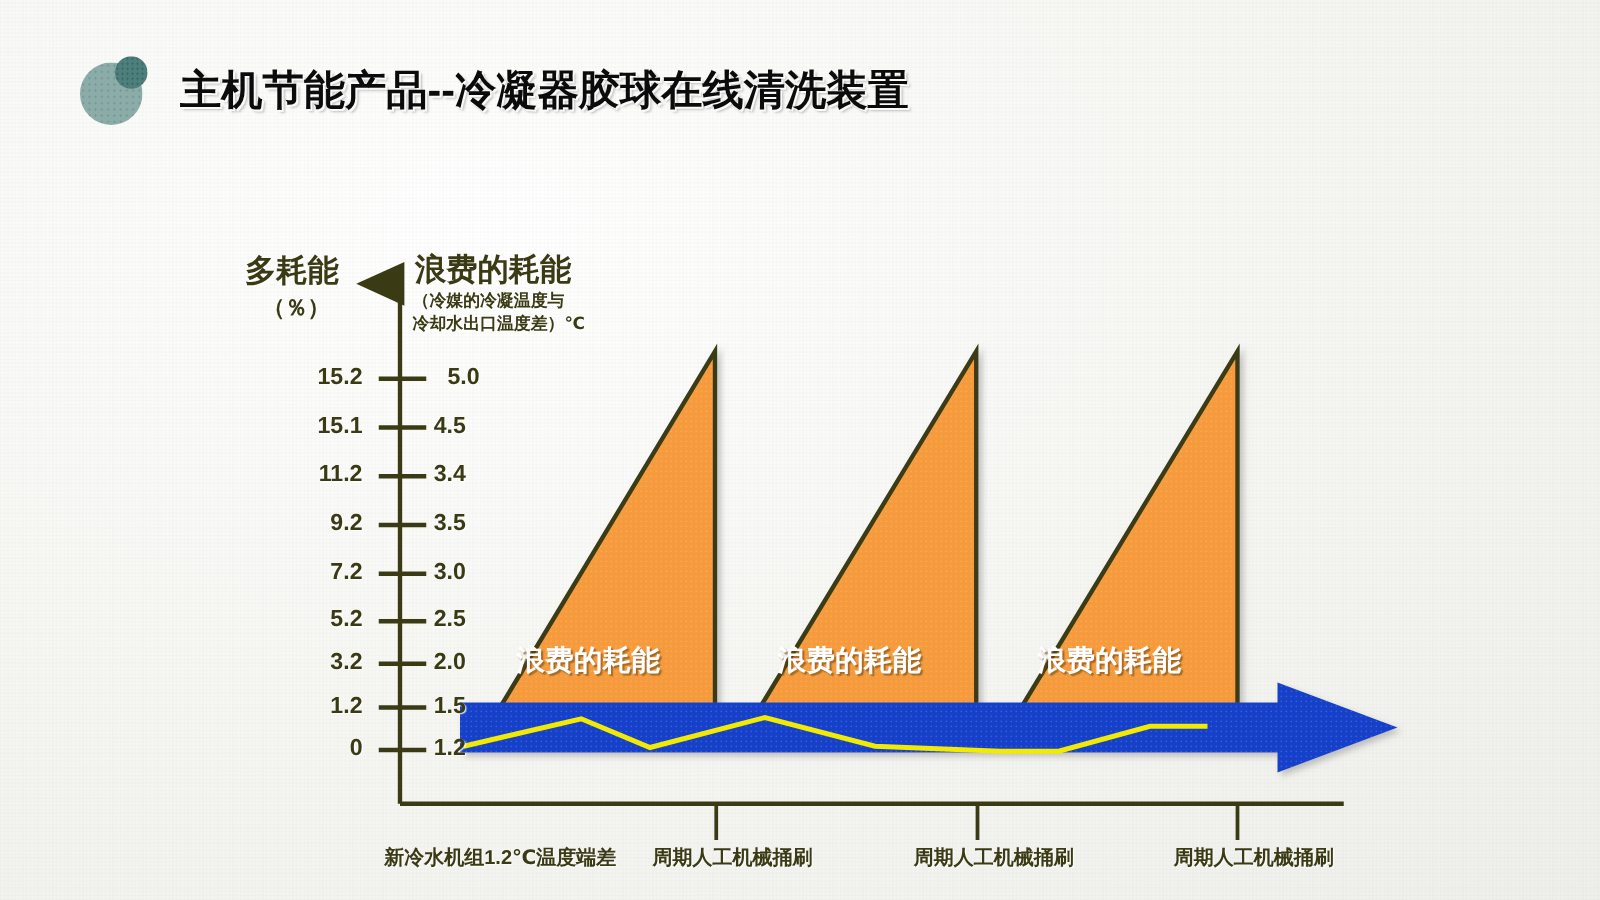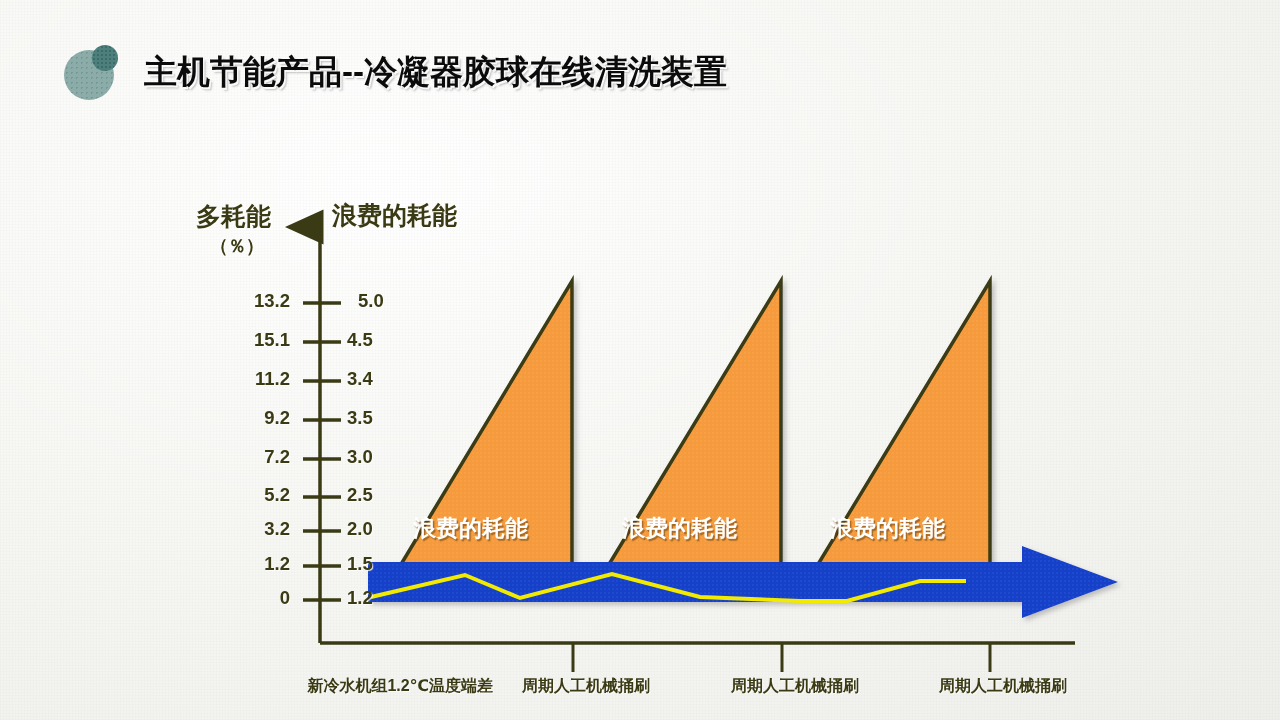--- a/index.html
+++ b/index.html
@@ -195,23 +195,25 @@
           <line x1="303" x2="341" y1="531" y2="531" stroke="#3a3a14" stroke-width="3.5"></line>
           <line x1="303" x2="341" y1="566" y2="566" stroke="#3a3a14" stroke-width="3.5"></line>
           <line x1="303" x2="341" y1="600" y2="600" stroke="#3a3a14" stroke-width="3.5"></line>
         </g>
     </g>
   </svg>
 
   <div class="axis-title-left">多耗能</div>
   <div class="axis-unit-left">（％）</div>
   <div class="axis-title-right">浪费的耗能</div>
+  <div class="axis-sub-right">（冷媒的冷凝温度与
+冷却水出口温度差）℃</div>
 
   <div id="left-tick-labels">
-      <div class="tick-label tick-left" style="top: 290px; left: 210px;">13.2</div>
+      <div class="tick-label tick-left" style="top: 290px; left: 210px;">15.2</div>
       <div class="tick-label tick-left" style="top: 329px; left: 210px;">15.1</div>
       <div class="tick-label tick-left" style="top: 368px; left: 210px;">11.2</div>
       <div class="tick-label tick-left" style="top: 407px; left: 210px;">9.2</div>
       <div class="tick-label tick-left" style="top: 446px; left: 210px;">7.2</div>
       <div class="tick-label tick-left" style="top: 484px; left: 210px;">5.2</div>
       <div class="tick-label tick-left" style="top: 518px; left: 210px;">3.2</div>
       <div class="tick-label tick-left" style="top: 553px; left: 210px;">1.2</div>
       <div class="tick-label tick-left" style="top: 587px; left: 210px;">0</div>
     </div>
   <div id="right-tick-labels">

